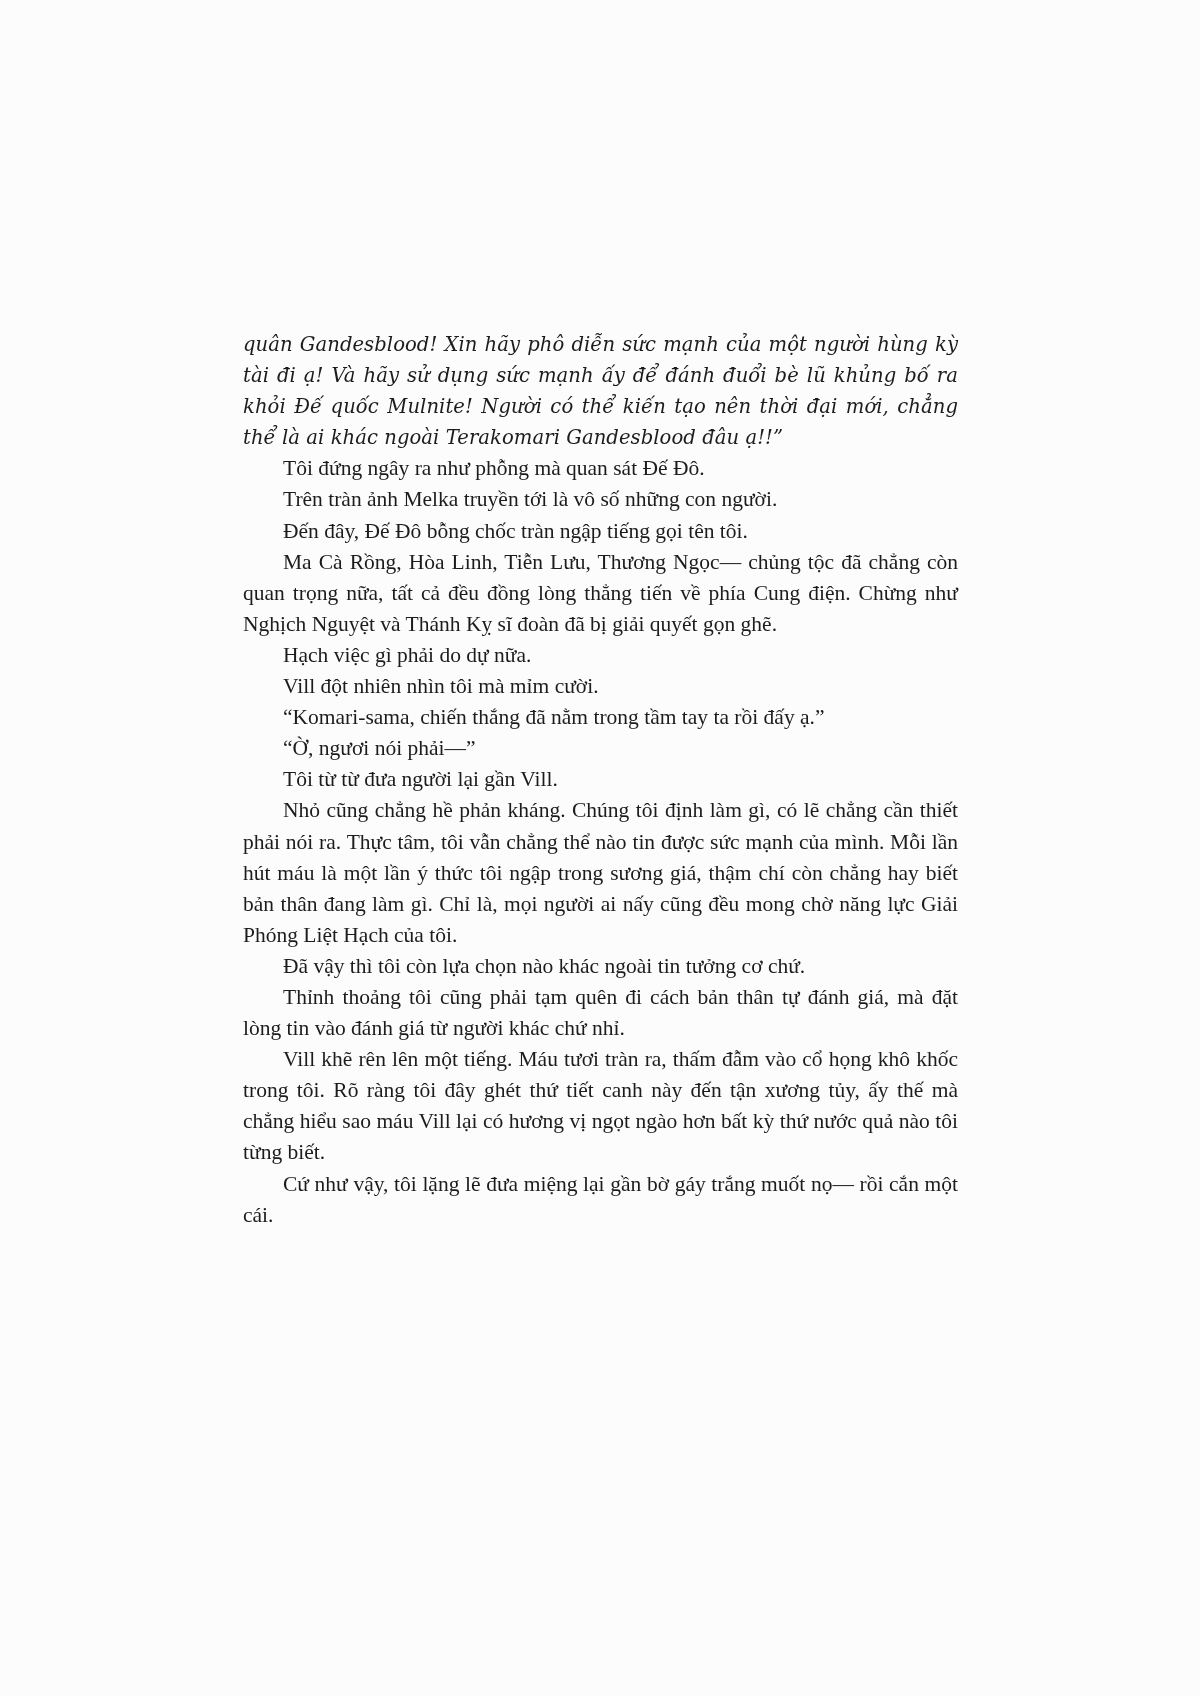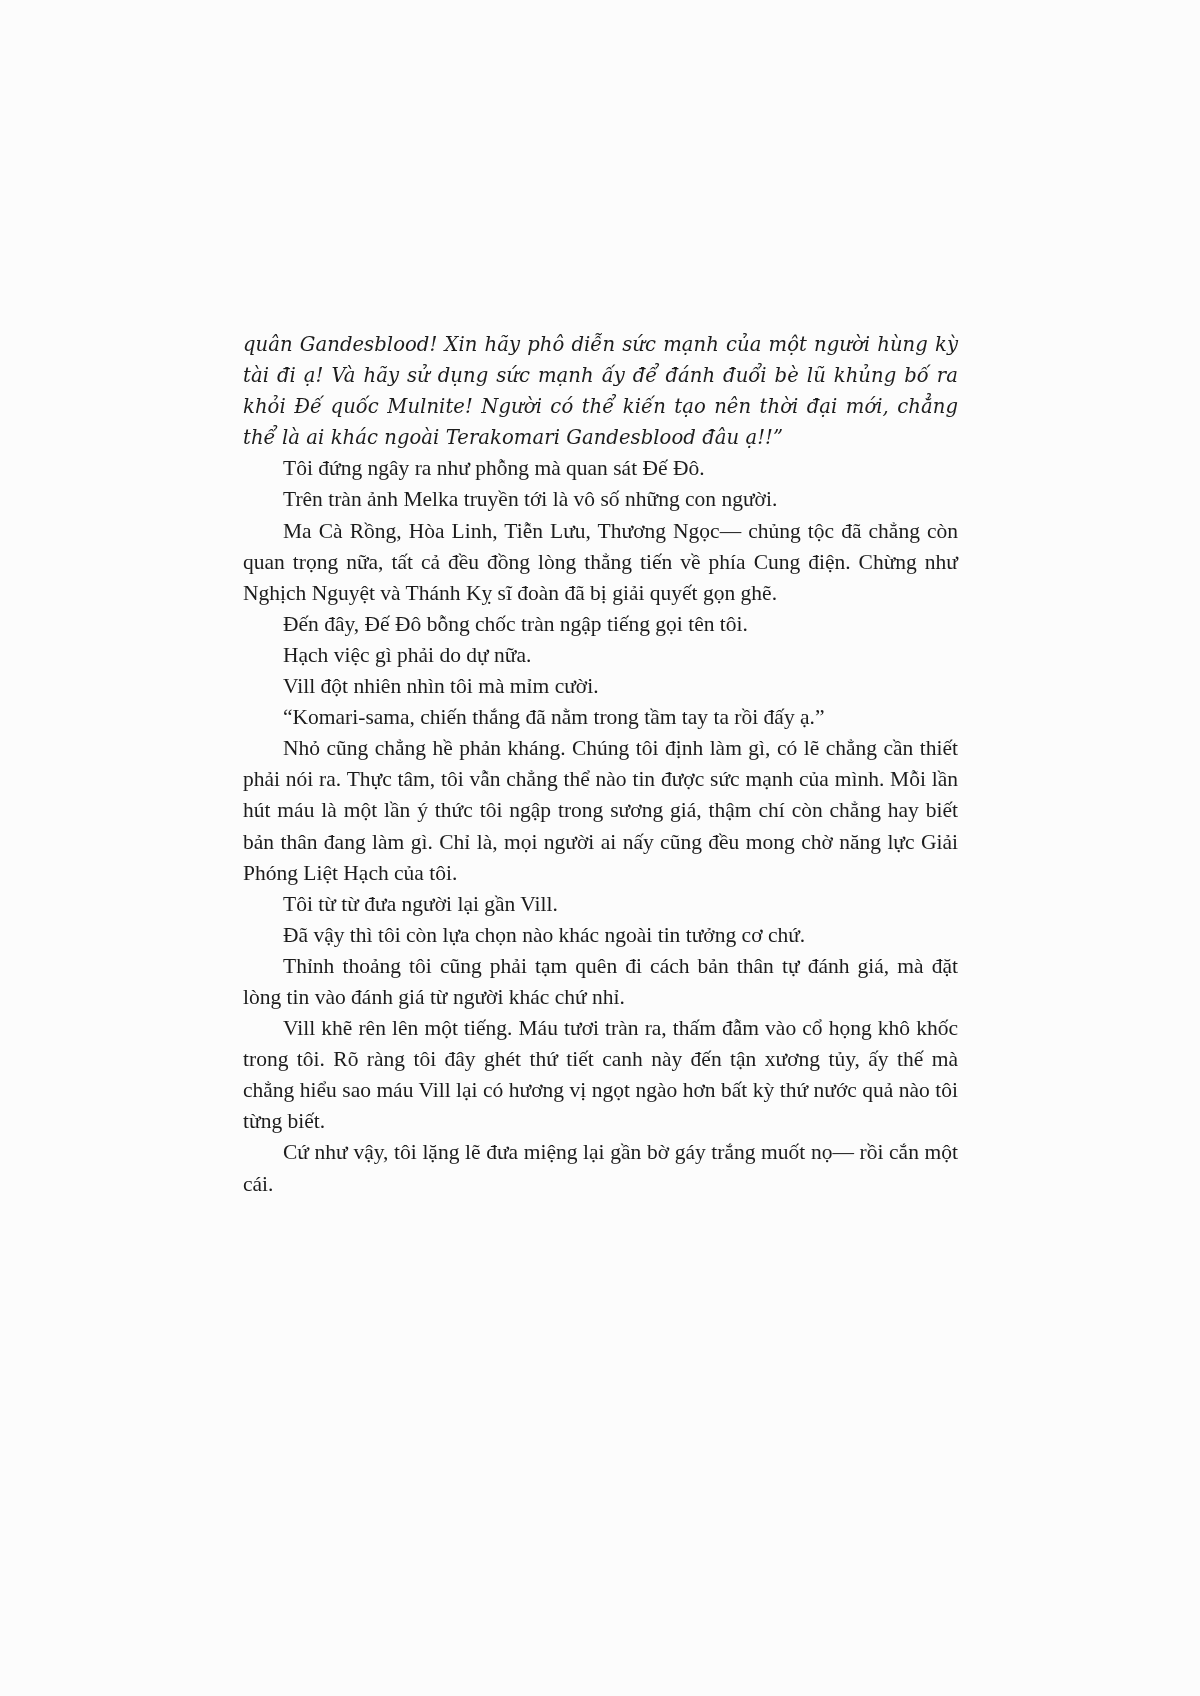--- a/index.html
+++ b/index.html
@@ -39,24 +39,25 @@
       letter-spacing: 0.05px;
     }
   </style>
 </head>
 <body>
 
 <div class="page">
   <p class="para no-indent italic">quân Gandesblood! Xin hãy phô diễn sức mạnh của một người hùng kỳ tài đi ạ! Và hãy sử dụng sức mạnh ấy để đánh đuổi bè lũ khủng bố ra khỏi Đế quốc Mulnite! Người có thể kiến tạo nên thời đại mới, chẳng thể là ai khác ngoài Terakomari Gandesblood đâu ạ!!”</p>
   <p class="para">Tôi đứng ngây ra như phỗng mà quan sát Đế Đô.</p>
   <p class="para">Trên tràn ảnh Melka truyền tới là vô số những con người.</p>
+  <p class="para">Đến đây, Đế Đô bỗng chốc tràn ngập tiếng gọi tên tôi.</p>
   <p class="para">Ma Cà Rồng, Hòa Linh, Tiễn Lưu, Thương Ngọc— chủng tộc đã chẳng còn quan trọng nữa, tất cả đều đồng lòng thẳng tiến về phía Cung điện. Chừng như Nghịch Nguyệt và Thánh Kỵ sĩ đoàn đã bị giải quyết gọn ghẽ.</p>
-  <p class="para">Đến đây, Đế Đô bỗng chốc tràn ngập tiếng gọi tên tôi.</p>
   <p class="para">Hạch việc gì phải do dự nữa.</p>
   <p class="para">Vill đột nhiên nhìn tôi mà mỉm cười.</p>
   <p class="para">“Komari-sama, chiến thắng đã nằm trong tầm tay ta rồi đấy ạ.”</p>
+  <p class="para">“Ờ, ngươi nói phải—”</p>
+  <p class="para">Tôi từ từ đưa người lại gần Vill.</p>
   <p class="para">Nhỏ cũng chẳng hề phản kháng. Chúng tôi định làm gì, có lẽ chẳng cần thiết phải nói ra. Thực tâm, tôi vẫn chẳng thể nào tin được sức mạnh của mình. Mỗi lần hút máu là một lần ý thức tôi ngập trong sương giá, thậm chí còn chẳng hay biết bản thân đang làm gì. Chỉ là, mọi người ai nấy cũng đều mong chờ năng lực Giải Phóng Liệt Hạch của tôi.</p>
-  <p class="para">Tôi từ từ đưa người lại gần Vill.</p>
   <p class="para">Đã vậy thì tôi còn lựa chọn nào khác ngoài tin tưởng cơ chứ.</p>
   <p class="para">Thỉnh thoảng tôi cũng phải tạm quên đi cách bản thân tự đánh giá, mà đặt lòng tin vào đánh giá từ người khác chứ nhỉ.</p>
   <p class="para">Vill khẽ rên lên một tiếng. Máu tươi tràn ra, thấm đẫm vào cổ họng khô khốc trong tôi. Rõ ràng tôi đây ghét thứ tiết canh này đến tận xương tủy, ấy thế mà chẳng hiểu sao máu Vill lại có hương vị ngọt ngào hơn bất kỳ thứ nước quả nào tôi từng biết.</p>
   <p class="para">Cứ như vậy, tôi lặng lẽ đưa miệng lại gần bờ gáy trắng muốt nọ— rồi cắn một cái.</p>
 </div>
 
 </body></html>

